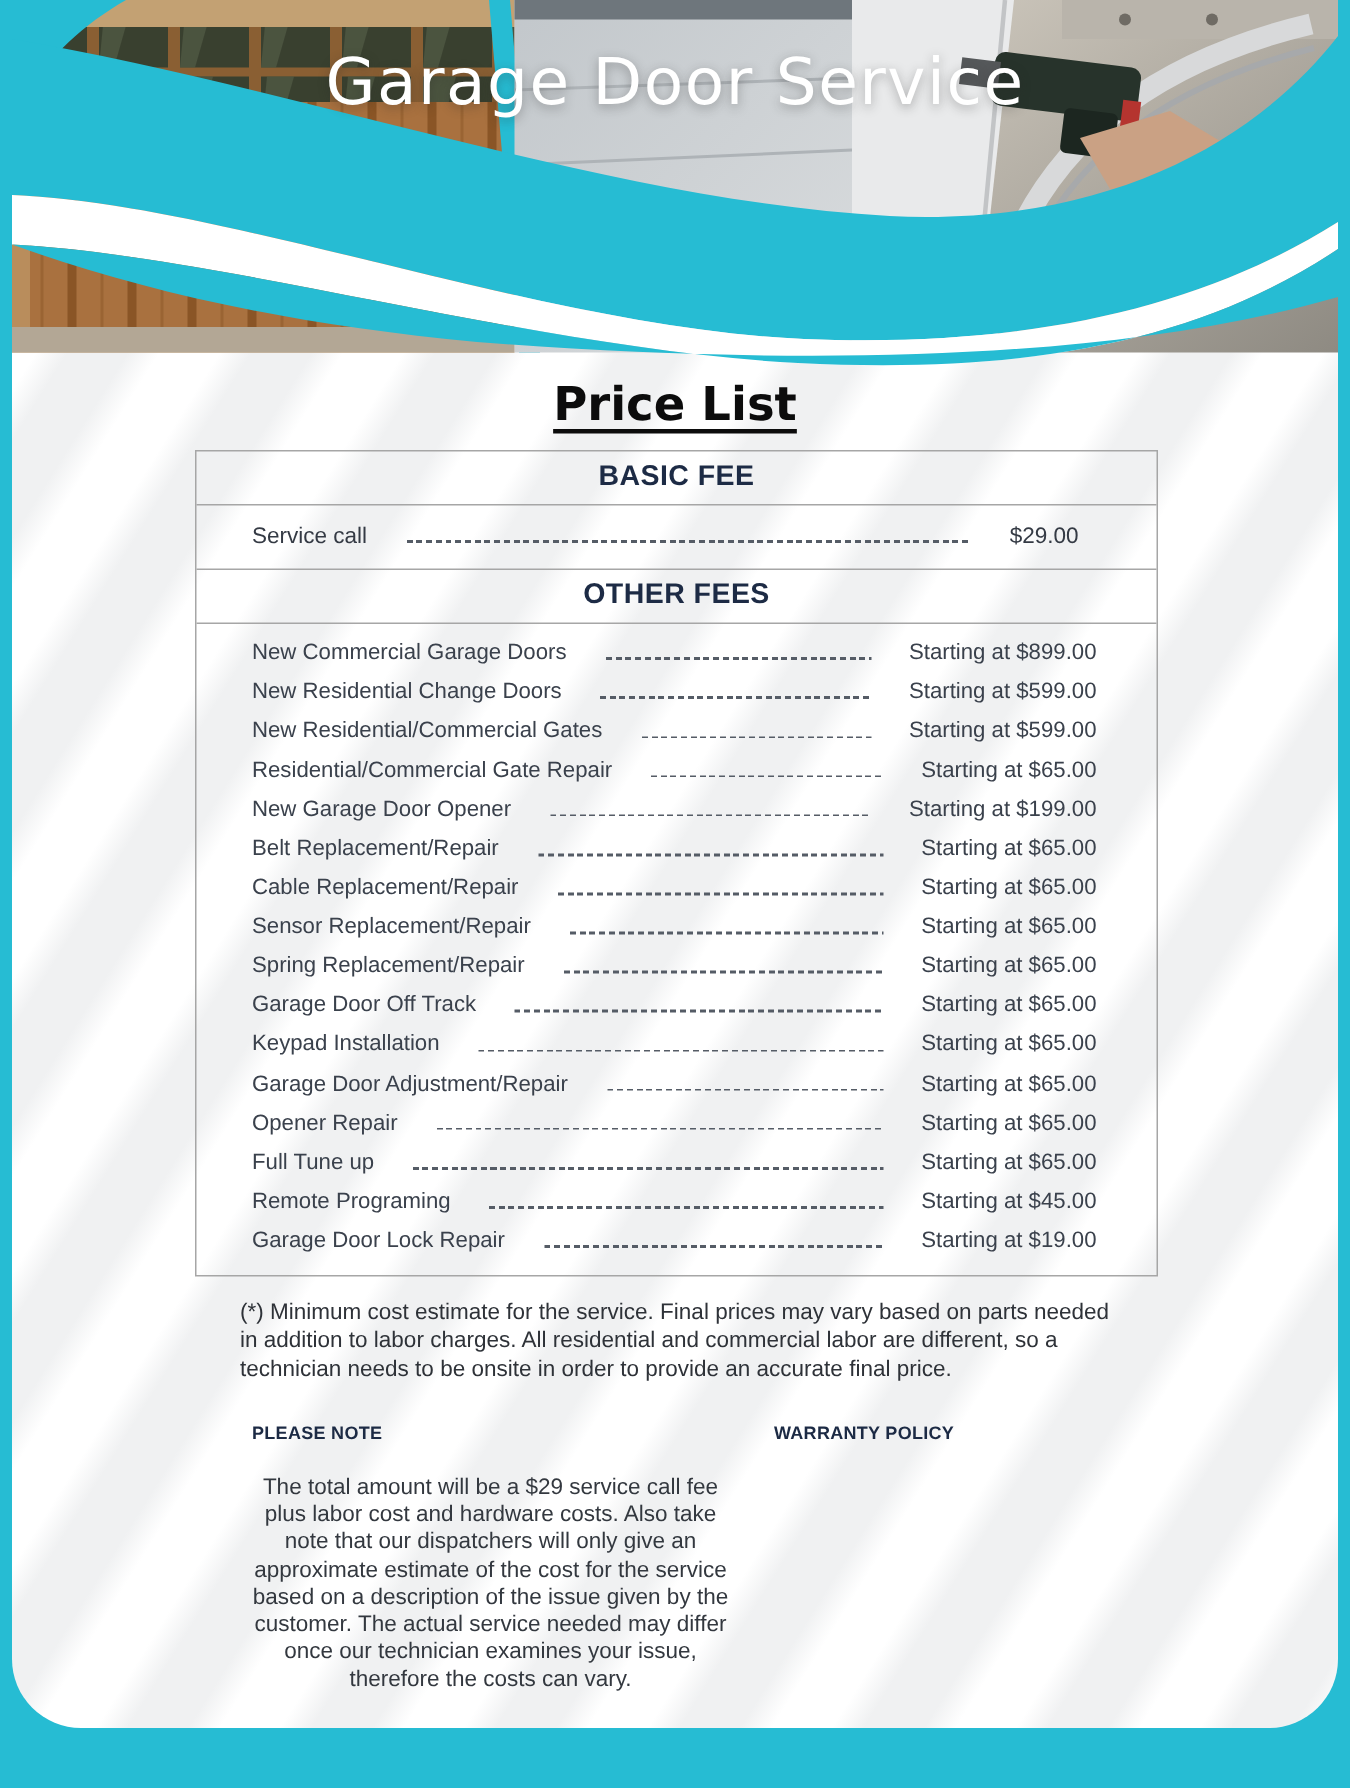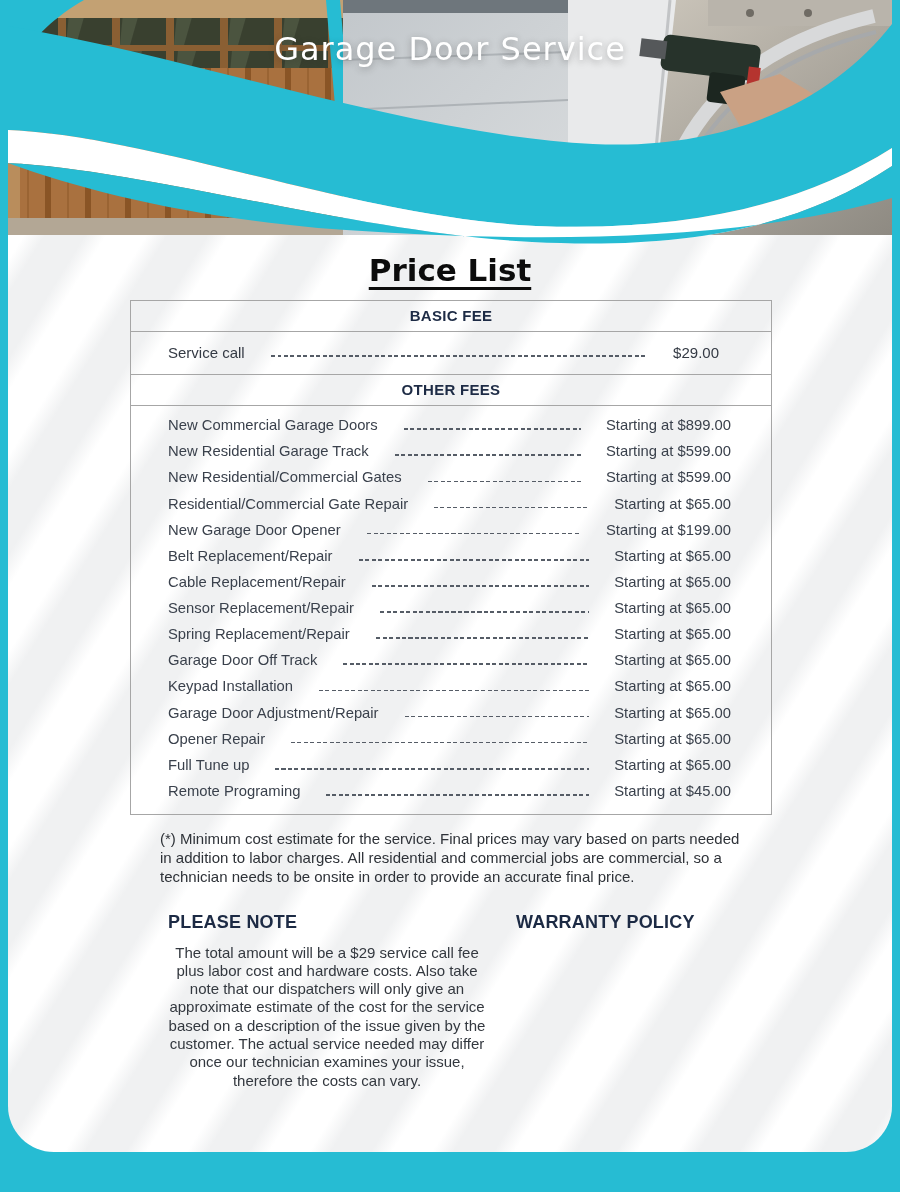--- a/index.html
+++ b/index.html
@@ -21,21 +21,21 @@
         #f0f1f2 52px,#f0f1f2 86px,
         #ffffff 104px);
   }
   
   .hero{position:relative;height:270px;}
   .hero svg{position:absolute;left:0;top:0;}
   .hero-title{
     position:absolute;left:0;top:30px;width:100%;
     text-align:center;
     font-family:"DejaVu Sans",sans-serif;
-    font-size:32px;font-weight:normal;letter-spacing:1px;
+    font-size:43px;font-weight:normal;letter-spacing:1px;
     color:#ffffff;
     text-shadow:0 2px 7px rgba(40,40,40,.35);
     margin:0;z-index:3;
   }
   
   .price-heading{
     margin:-18px 0 0 0;
     text-align:center;
     font-family:"DejaVu Sans",sans-serif;
     font-size:31px;font-weight:bold;color:#0c0c0c;
@@ -44,21 +44,21 @@
     text-underline-offset:6px;
   }
   .fee-table{
     margin:12px 120px 0 122px;
     border:1px solid #a6a6a6;
     background:transparent;
   }
   .section-header{
     padding:6px 0 7px;
     text-align:center;
-    font-size:15px;font-weight:bold;letter-spacing:.3px;
+    font-size:19px;font-weight:bold;letter-spacing:.3px;
     color:#1d2b45;
     border-bottom:1px solid #a6a6a6;
   }
   .basic-row-wrap{border-bottom:1px solid #a6a6a6;}
   .fee-row{
     display:flex;align-items:flex-end;
     padding:4.2px 40px 4.2px 37px;
     font-size:14.8px;color:#3a414c;line-height:1.2;gap:17px;
   }
   .basic-row-wrap .fee-row{padding:12px 52px 12px 37px;font-size:15px;color:#343a44;}
@@ -72,22 +72,22 @@
   .fee-label{white-space:nowrap;}
   .fee-price{white-space:nowrap;}
   .other-items{padding:7px 0 9px;}
   
   .footnote{
     margin:15px 148px 0 152px;
     font-size:15px;line-height:1.26;color:#2e3238;
   }
   .cols{display:flex;margin:25px 0 0 160px;}
   .col-heading{
-    margin:0 0 11px 0;
-    font-size:18px;font-weight:bold;letter-spacing:.2px;
+    margin:0 0 21px 0;
+    font-size:12px;font-weight:bold;letter-spacing:.2px;
     color:#1c2a44;
   }
   .col-body{margin:0;font-size:15px;line-height:1.22;color:#33383f;text-align:center;}
   .col-note{width:318px;}
   .col-warranty{margin-left:30px;width:268px;}
 </style>
 </head>
 <body>
 
 <div class="page">
@@ -185,21 +185,21 @@
 
     <div class="other-items">
 
         <div class="fee-row">
           <span class="fee-label">New Commercial Garage Doors</span>
           <span class="fee-leader"></span>
           <span class="fee-price">Starting at $899.00</span>
         </div>
 
         <div class="fee-row">
-          <span class="fee-label">New Residential Garage Track</span>
+          <span class="fee-label">New Residential Change Doors</span>
           <span class="fee-leader"></span>
           <span class="fee-price">Starting at $599.00</span>
         </div>
 
         <div class="fee-row">
           <span class="fee-label">New Residential/Commercial Gates</span>
           <span class="fee-leader"></span>
           <span class="fee-price">Starting at $599.00</span>
         </div>
 
@@ -269,24 +269,29 @@
           <span class="fee-price">Starting at $65.00</span>
         </div>
 
         <div class="fee-row">
           <span class="fee-label">Remote Programing</span>
           <span class="fee-leader"></span>
           <span class="fee-price">Starting at $45.00</span>
         </div>
 
 
+        <div class="fee-row">
+          <span class="fee-label">Garage Door Lock Repair</span>
+          <span class="fee-leader"></span>
+          <span class="fee-price">Starting at $19.00</span>
+        </div>
       </div>
   </div>
 
-  <p class="footnote">(*) Minimum cost estimate for the service. Final prices may vary based on parts needed in addition to labor charges. All residential and commercial jobs are commercial, so a technician needs to be onsite in order to provide an accurate final price.</p>
+  <p class="footnote">(*) Minimum cost estimate for the service. Final prices may vary based on parts needed in addition to labor charges. All residential and commercial labor are different, so a technician needs to be onsite in order to provide an accurate final price.</p>
 
   <div class="cols">
     <div class="col-note">
       <h3 class="col-heading">PLEASE NOTE</h3>
       <p class="col-body">The total amount will be a $29 service call fee plus labor cost and hardware costs. Also take note that our dispatchers will only give an approximate estimate of the cost for the service based on a description of the issue given by the customer. The actual service needed may differ once our technician examines your issue, therefore the costs can vary.</p>
     </div>
     <div class="col-warranty">
       <h3 class="col-heading">WARRANTY POLICY</h3>
     </div>
   </div>

